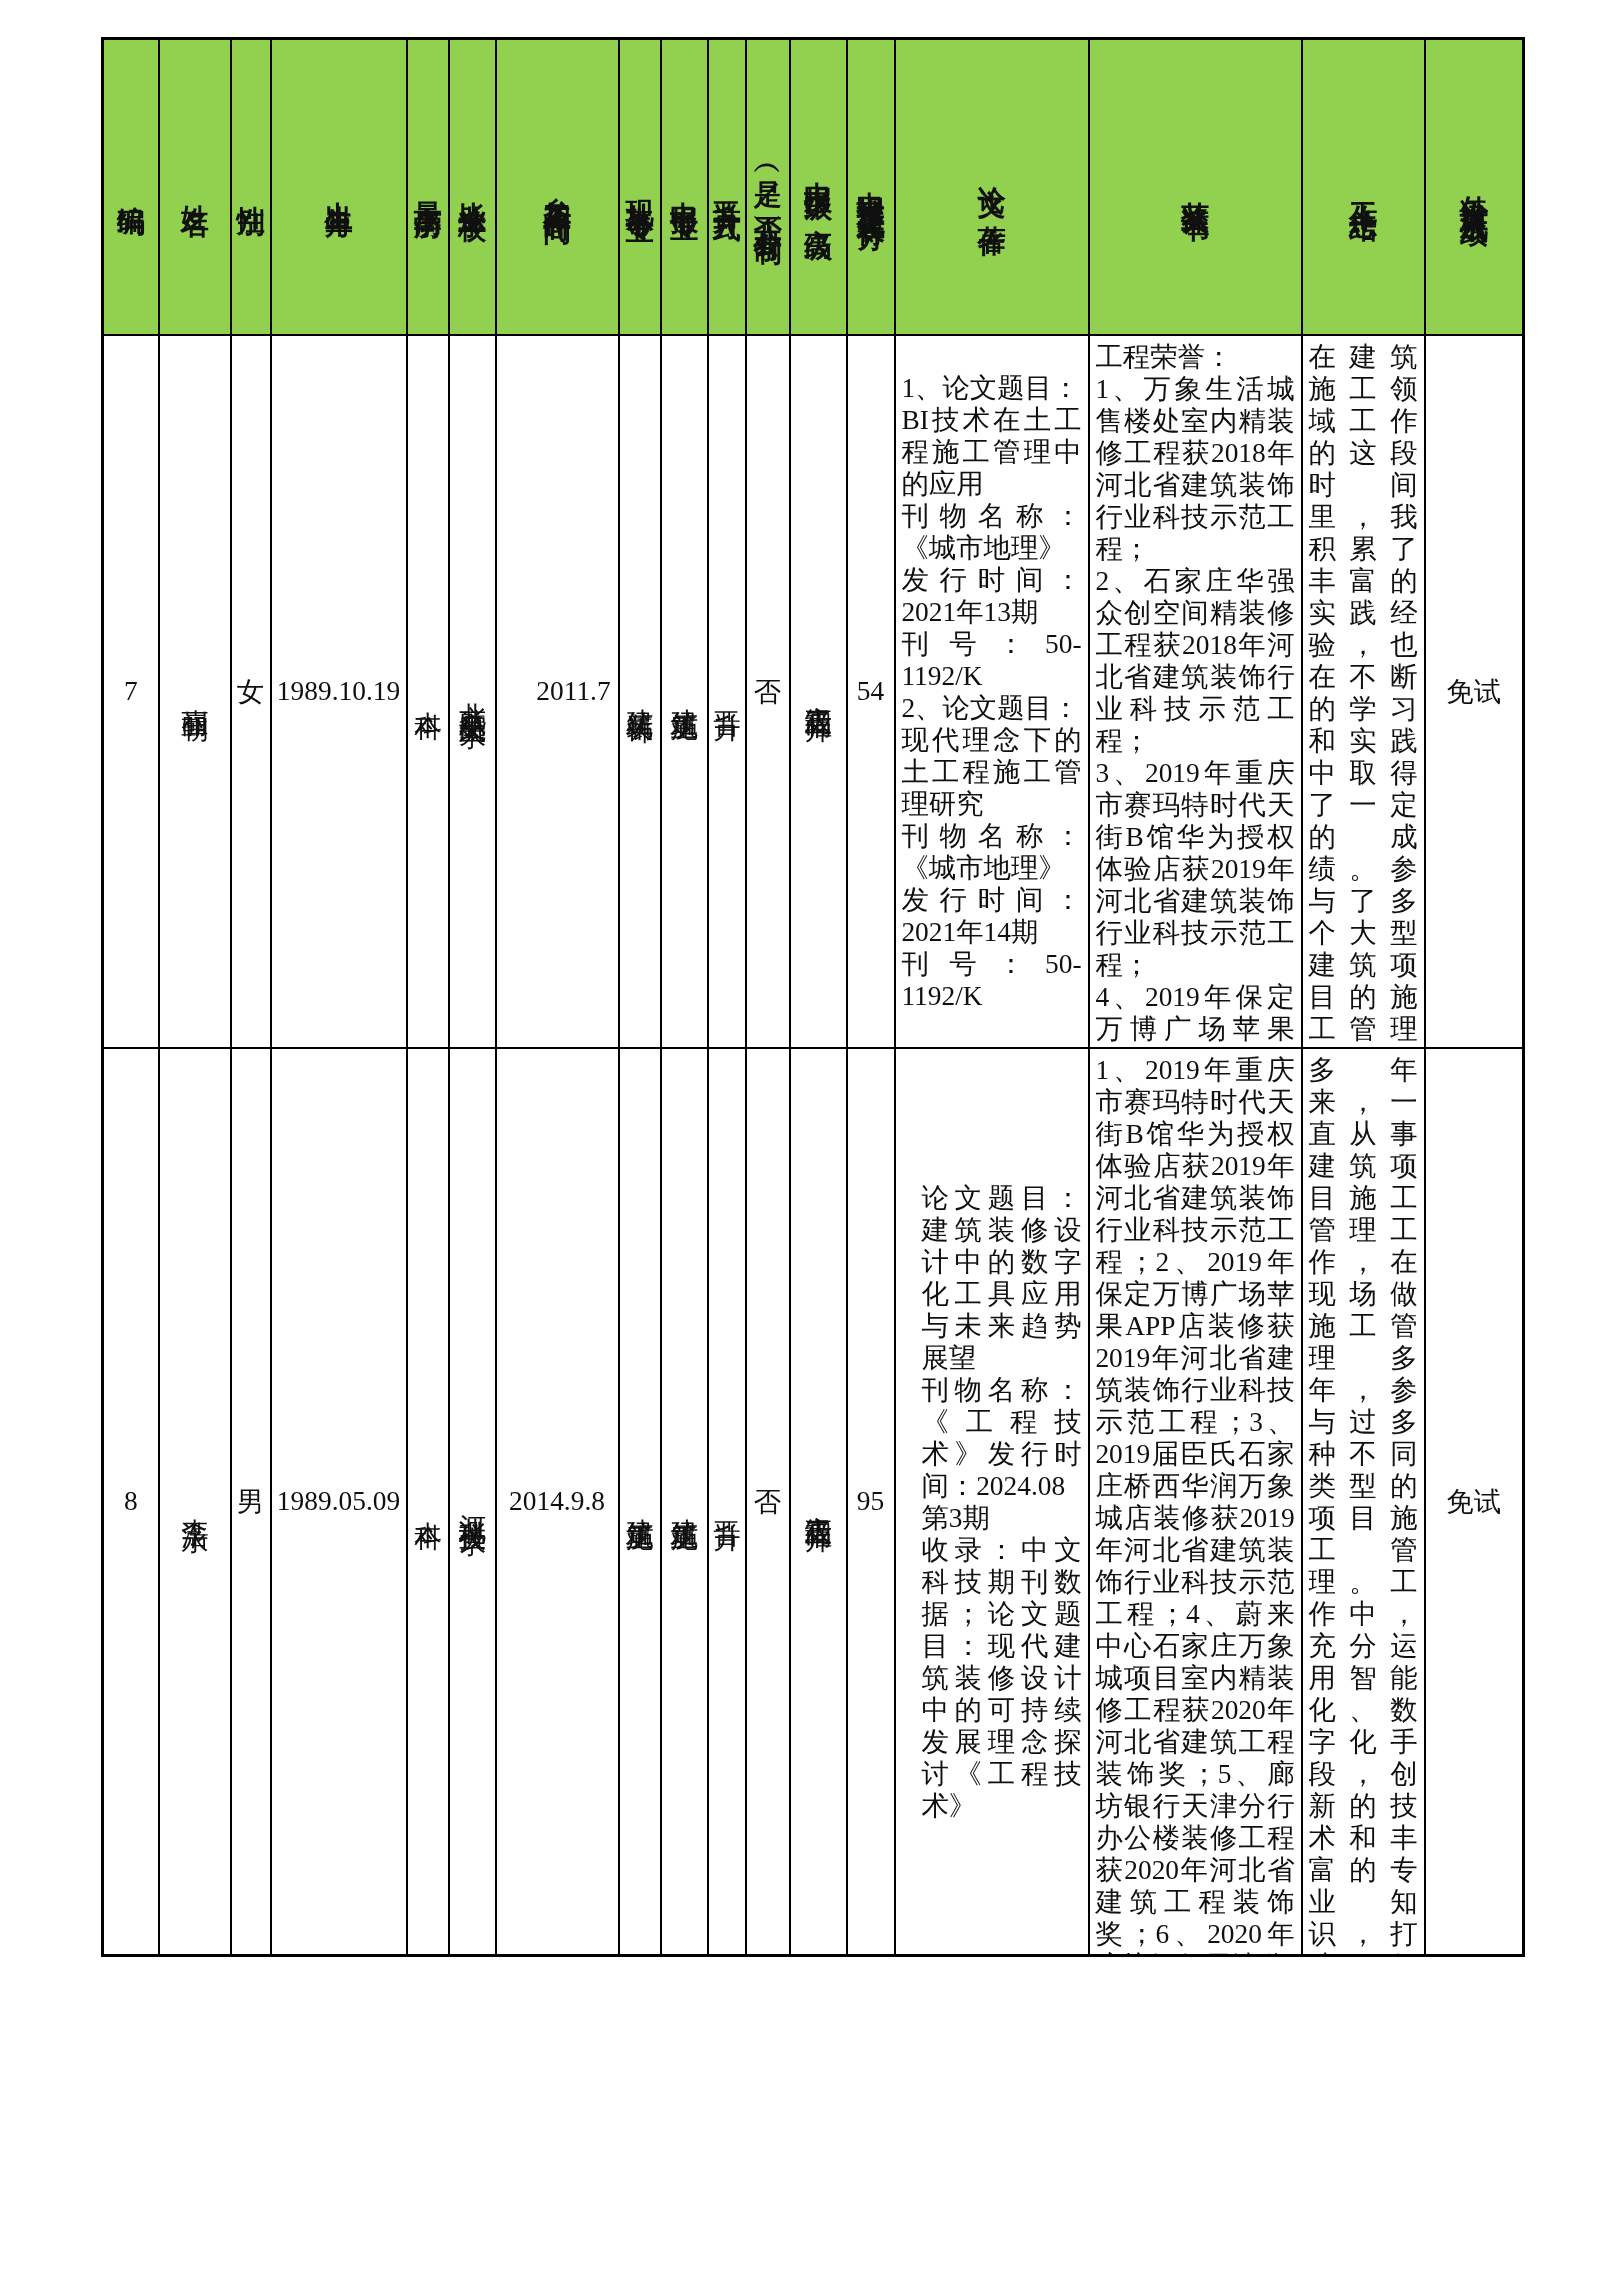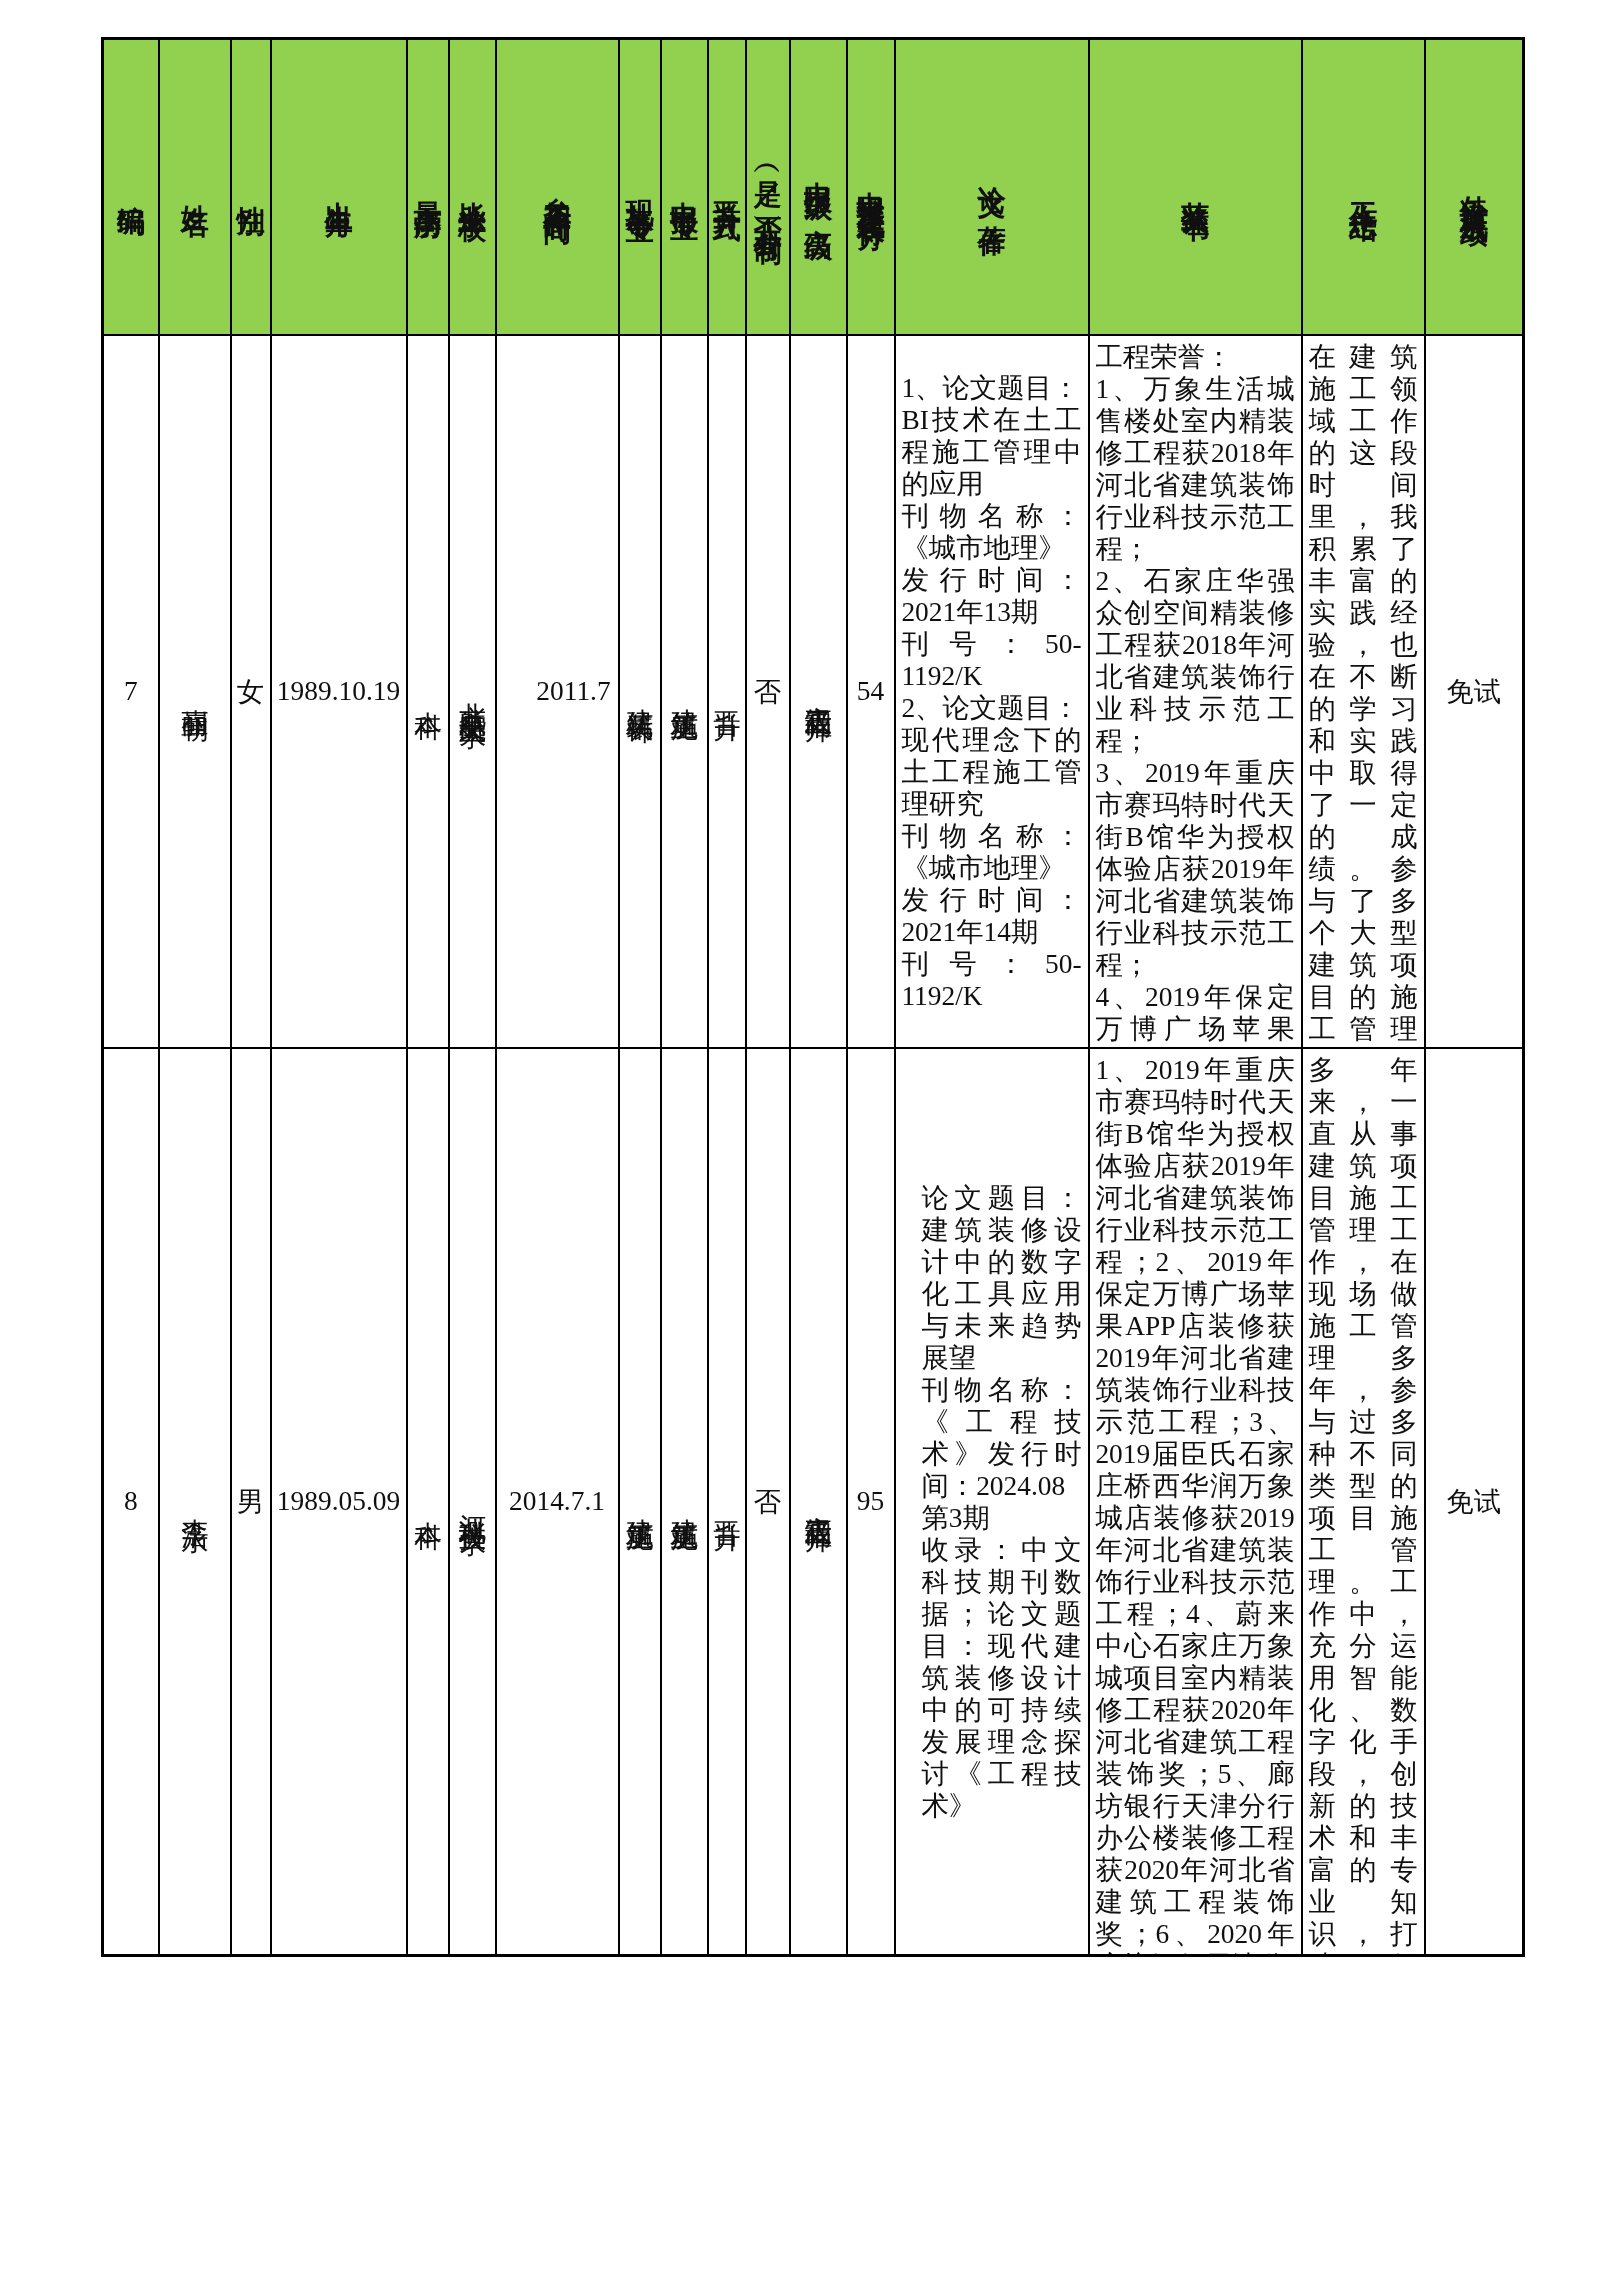--- a/index.html
+++ b/index.html
@@ -272,21 +272,21 @@
               <span class="vert">本科</span>
             </div>
           </td>
         <td style="border-color: rgb(0, 0, 0);">
             <div class="clip">
               <span class="vert">河北科技大学</span>
             </div>
           </td>
         <td class="c" style="border-color: rgb(0, 0, 0);">
             <div class="clip">
-              <span>2014.7.1</span>
+              <span>2014.9.8</span>
             </div>
           </td>
         <td style="border-color: rgb(0, 0, 0);">
             <div class="clip">
               <span class="vert">建筑施工</span>
             </div>
           </td>
         <td style="border-color: rgb(0, 0, 0);">
             <div class="clip">
               <span class="vert">建筑施工</span>

